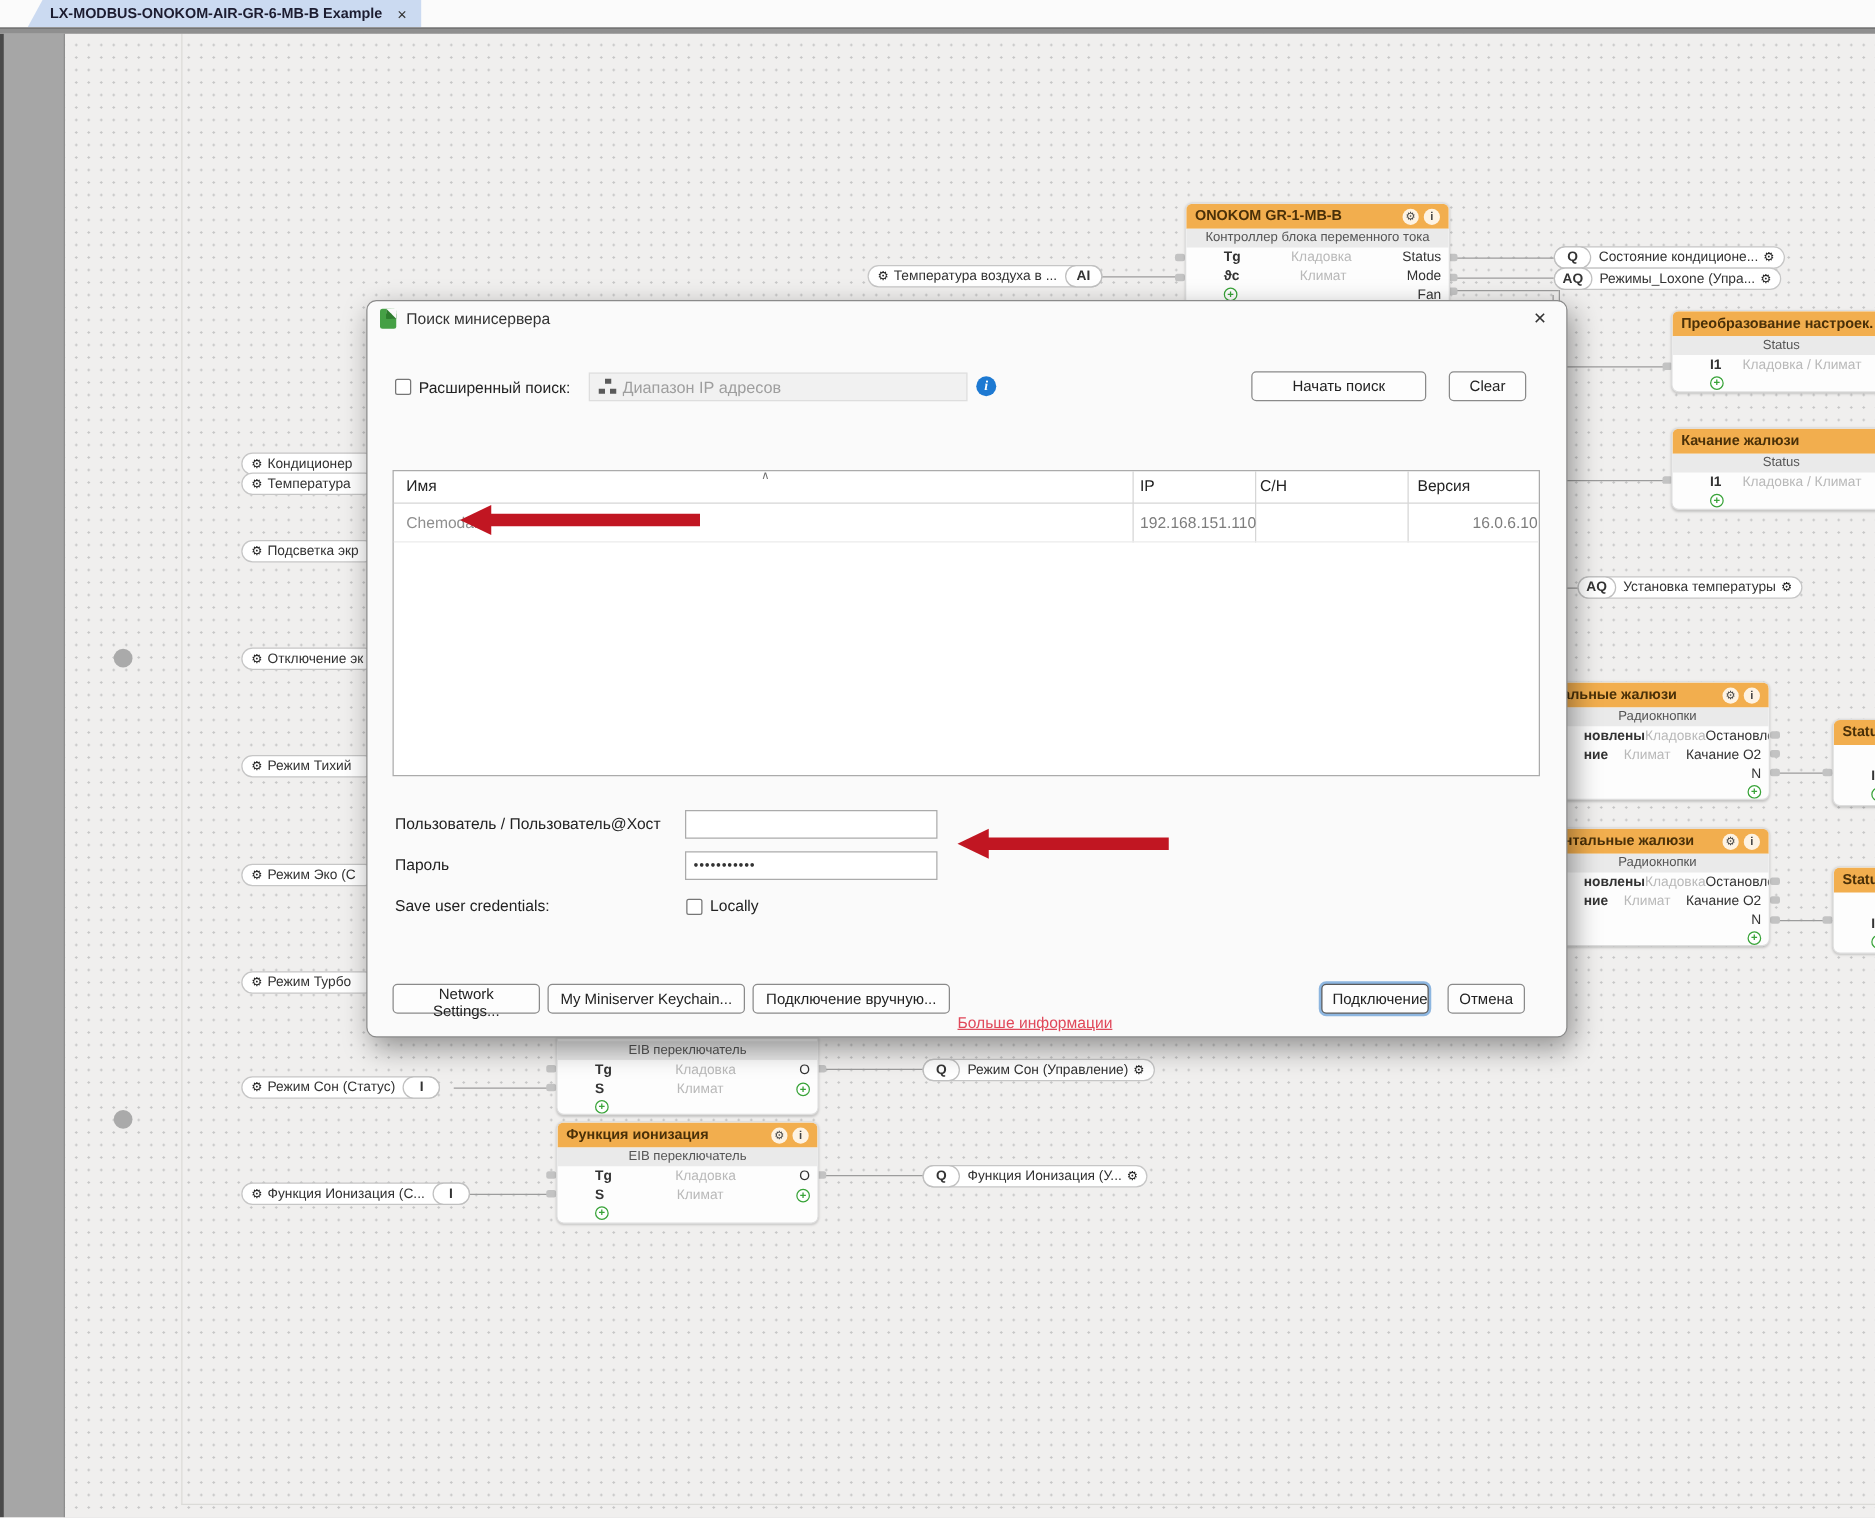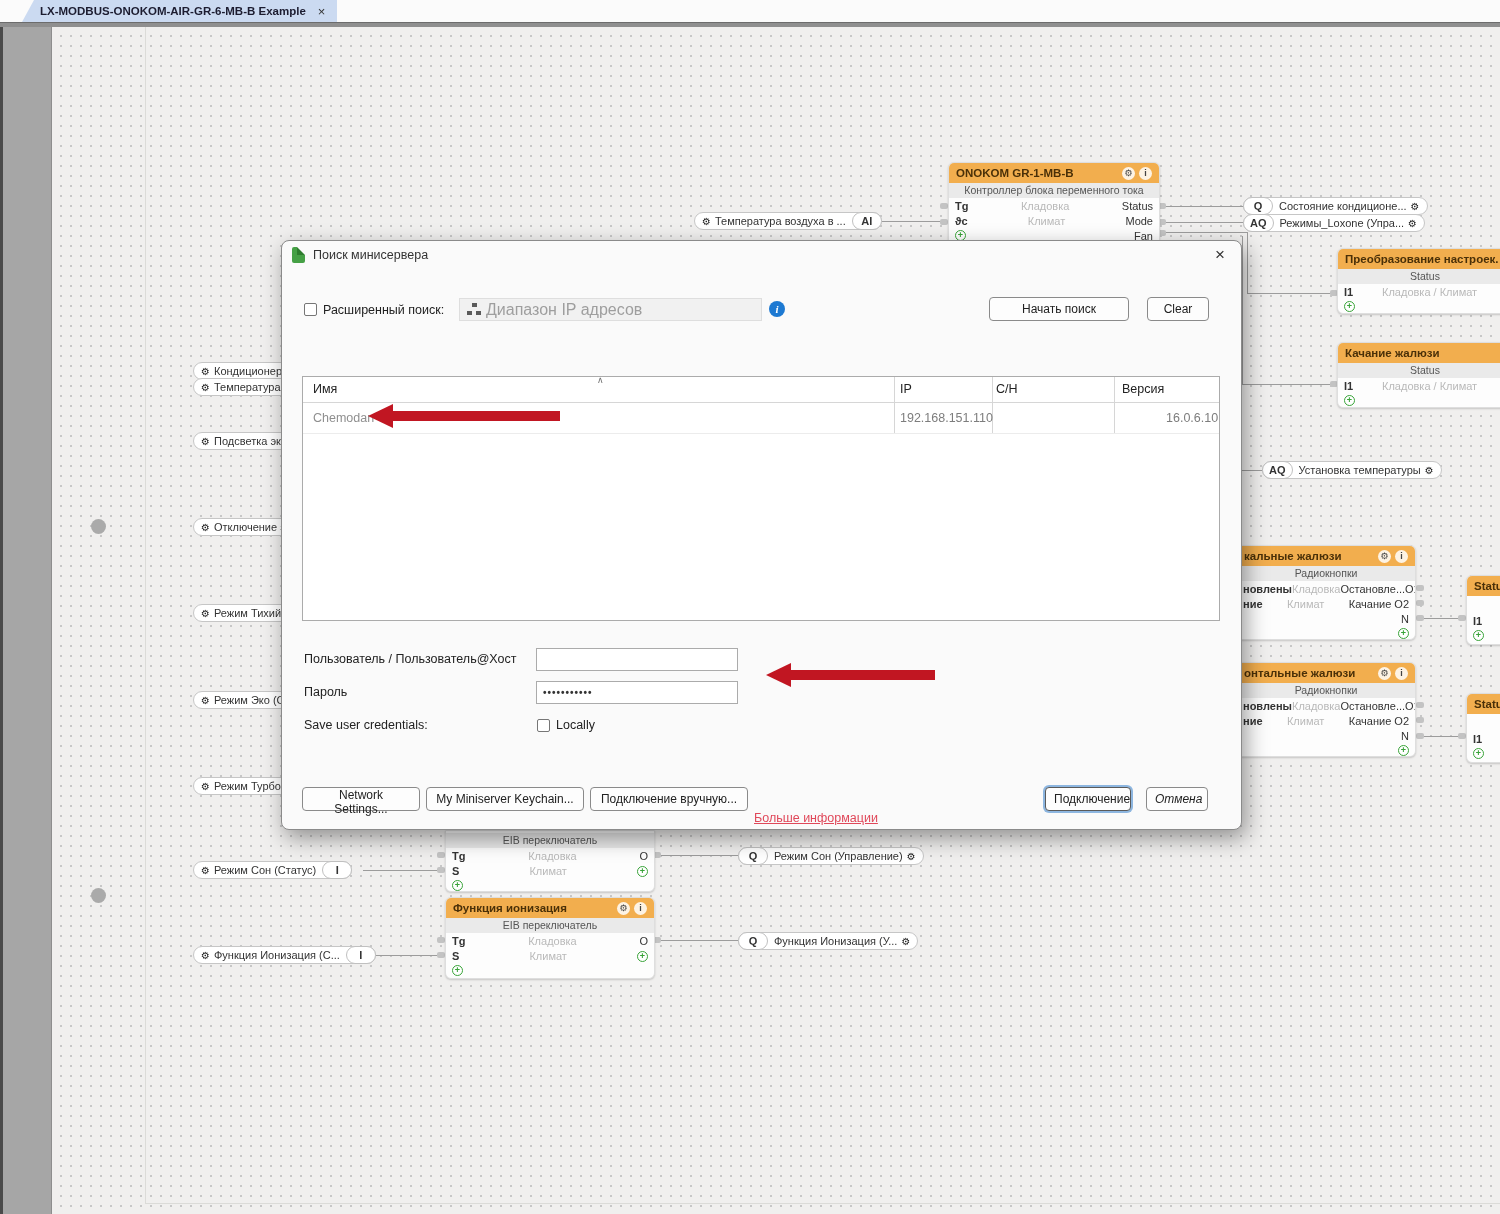--- a/index.html
+++ b/index.html
@@ -32,49 +32,49 @@
 
   
   .blk{position:absolute;background:#fdfdfd;border:1px solid #dedede;border-radius:6px;
     box-shadow:0 1px 2px rgba(0,0,0,.18);z-index:3;font-size:11px;color:#333;overflow:hidden;}
   .bhead{background:#f2ae4e;height:20px;display:flex;align-items:center;padding:0 7px;
     font-weight:bold;font-size:11.5px;color:#4a3008;white-space:nowrap;}
   .hicons{margin-left:auto;display:flex;gap:4px;}
   .hic{width:13px;height:13px;border-radius:50%;background:rgba(255,255,255,.85);color:#444;
     font-size:9px;display:flex;align-items:center;justify-content:center;font-weight:bold;}
   .bsub{background:#eaeaea;height:15px;line-height:15px;text-align:center;color:#555;font-size:10.5px;white-space:nowrap;}
-  .prow{display:flex;align-items:center;height:15px;padding:0 6px;white-space:nowrap;}
+  .prow{display:flex;align-items:center;height:15px;padding:0 6px;white-space:nowrap;margin-left:24px;}
   .pl{font-weight:bold;color:#333;}
   .pc{color:#b9b9b9;flex:1;text-align:center;}
   .pr{color:#333;margin-left:auto;}
   .plus{display:inline-block;width:11px;height:11px;border-radius:50%;border:1.5px solid #38a338;
     color:#38a338;background:#fff;font-weight:bold;font-size:9px;line-height:8px;text-align:center;}
 
   
   .pill{position:absolute;display:flex;align-items:center;background:#fff;border:1px solid #c6c6c6;
     border-radius:9px;height:18px;padding:0 7px;font-size:11px;color:#333;white-space:nowrap;z-index:4;}
   .pgear{font-size:10px;color:#222;margin-right:4px;}
   .pgear-r{font-size:10px;color:#222;margin-left:4px;}
   .cap{display:flex;align-items:center;justify-content:center;background:#fff;border:1px solid #c0c0c0;
     border-radius:9px;height:18px;min-width:30px;font-weight:bold;font-size:11px;padding:0 6px;}
   .cap-l{margin:0 6px 0 -8px;} .cap-r{margin:0 -8px 0 6px;}
 
   
-  .dialog{position:absolute;left:281px;top:240px;width:961px;height:590px;background:#fafafa;
+  .dialog{position:absolute;left:293px;top:240px;width:961px;height:590px;background:#fafafa;
     border:1px solid #8a8a8a;border-radius:8px;box-shadow:4px 8px 22px rgba(0,0,0,.4);z-index:10;
     font-size:12.5px;color:#222;}
   .dtitlebar{position:absolute;left:0;top:0;width:100%;height:28px;display:flex;align-items:center;padding:0 10px;}
   .doc-icon{width:13px;height:16px;background:#45a045;border-radius:2px;position:relative;margin-right:8px;}
   .doc-icon::after{content:"";position:absolute;right:0;top:0;border:4px solid #fafafa;
     border-left-color:#2e7d2e;border-bottom-color:#2e7d2e;}
   .dtitle{font-size:12.5px;color:#333;}
   .dclose{position:absolute;right:12px;top:4px;font-size:17px;color:#333;line-height:20px;padding:0 4px;cursor:default;}
   .cb{width:13px;height:13px;border:1px solid #767676;background:#fff;border-radius:2px;display:inline-block;}
   .dlabel{position:absolute;color:#222;}
-  .tinput{position:absolute;border:1px solid #ababab;background:#fff;font-size:16px;padding:2px 6px;
+  .tinput{position:absolute;border:1px solid #ababab;background:#fff;font-size:13px;padding:2px 6px;
     font-family:"Liberation Sans",sans-serif;color:#333;outline:none;}
   .tinput::placeholder{color:#9e9e9e;}
   .iprange{background:#f1f1f1;border:1px solid #dedede;padding-left:26px;}
   .net-icon{position:absolute;width:14px;height:12px;}
   .net-icon::before{content:"";position:absolute;top:0;left:5px;width:5px;height:4px;background:#5a5a5a;}
   .net-icon::after{content:"";position:absolute;bottom:0;left:0;width:5px;height:4px;background:#5a5a5a;box-shadow:9px 0 0 #5a5a5a;}
   .info-icon{position:absolute;width:16px;height:16px;border-radius:50%;background:#1d79d2;color:#fff;
     font-size:11px;font-weight:bold;display:flex;align-items:center;justify-content:center;font-family:"Liberation Serif",serif;font-style:italic;}
   .btn{position:absolute;height:24px;background:#fdfdfd;border:1px solid #8a8a8a;border-radius:4px;
     font-size:12px;color:#222;font-family:"Liberation Sans",sans-serif;padding:0 8px;cursor:default;}
@@ -444,21 +444,21 @@
 
     <span class="dlabel" style="left:22px;top:477px;">Save user credentials:</span>
     <span class="cb" style="position:absolute;left:255px;top:478px;"></span>
     <span class="dlabel" style="left:274px;top:477px;">Locally</span>
 
     <button class="btn" style="left:20px;top:546px;width:118px;">Network Settings...</button>
     <button class="btn" style="left:144px;top:546px;width:158px;">My Miniserver Keychain...</button>
     <button class="btn" style="left:308px;top:546px;width:158px;">Подключение вручную...</button>
     <a class="link" style="left:472px;top:550px;">Больше информации</a>
     <button class="btn btn-default" style="left:763px;top:546px;width:86px;">Подключение</button>
-    <button class="btn" style="left:864px;top:546px;width:62px;font-style:italic;">Отмена</button>
+    <button class="btn" style="left:864px;top:546px;width:62px;">Отмена</button>
   </div>
 
   <div class="arrow">
     <div class="ahead" style="left:368px;top:404px;"></div>
     <div class="ashaft" style="left:392px;top:411px;width:168px;height:10px;"></div>
   </div>
   <div class="arrow">
     <div class="ahead" style="left:766px;top:663px;"></div>
     <div class="ashaft" style="left:790px;top:670px;width:145px;height:10px;"></div>
   </div>

